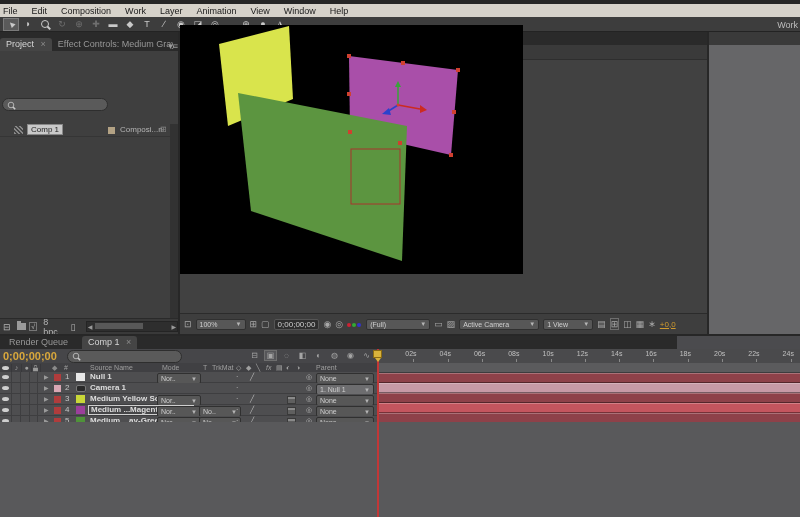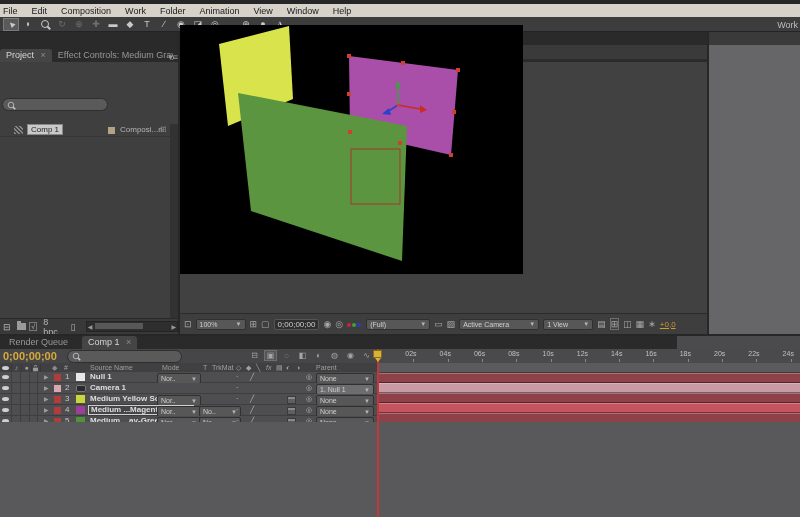--- a/index.html
+++ b/index.html
@@ -18,21 +18,21 @@
   .tool{width:16px;height:13px;display:flex;align-items:center;justify-content:center;
         color:#c9c9c9;font-size:9px;margin-right:1px;}
   .tool.active{background:#5a5a5a;border:1px solid #7a7a7a;box-sizing:border-box;}
   .tool.dim{color:#6f6f6f;}
   .tool .rot{display:inline-block;transform:rotate(-45deg);}
   .mag{width:6px;height:6px;border:1.5px solid #c9c9c9;border-radius:50%;position:relative;display:inline-block;}
   .mag::after{content:"";position:absolute;left:5px;top:6px;width:4px;height:1.5px;background:#c9c9c9;transform:rotate(45deg);}
   .tool-extra{margin-left:14px;}
   #workspace-label{right:2px;top:20px;color:#bdbdbd;white-space:nowrap;}
   
-  .tabstrip{background:#2a2a2a;height:30px;display:flex;align-items:flex-end;overflow:hidden;}
+  .tabstrip{background:#2a2a2a;height:19px;display:flex;align-items:flex-end;overflow:hidden;}
   .tab{padding:1px 6px;height:11px;line-height:11px;color:#979797;white-space:nowrap;}
   .tab.active{background:#454545;color:#d6d6d6;border-radius:3px 3px 0 0;}
   .tab .close{margin-left:4px;color:#8a8a8a;}
   .ddown{background:#575757;border:1px solid #303030;border-radius:2px;color:#cfcfcf;
          display:flex;align-items:center;justify-content:space-between;padding:0 3px;height:9px;font-size:7px;}
   .ddown .car{font-size:6px;color:#b5b5b5;margin-left:2px;}
   
   #project-panel{left:0;top:32px;width:178px;height:302px;background:#3f3f3f;}
   #project-info{left:0;top:13px;width:178px;height:51px;background:#454545;}
   #project-thumb{left:2px;top:2px;width:37px;height:32px;background:#000;border:1px solid #5e5e5e;}
@@ -122,21 +122,21 @@
 <div id="app">
 
   <div class="abs" id="topstrip"></div>
 
   <div class="abs" id="menubar">
     <span id="menu-items" style="display:flex;align-items:center;">
         <span class="menu-item">File</span>
         <span class="menu-item">Edit</span>
         <span class="menu-item">Composition</span>
         <span class="menu-item">Work</span>
-        <span class="menu-item">Folder</span>
+        <span class="menu-item">Layer</span>
         <span class="menu-item">Animation</span>
         <span class="menu-item">View</span>
         <span class="menu-item">Window</span>
         <span class="menu-item">Help</span>
       </span>
   </div>
 
   <div class="abs" id="toolbar">
       <div class="tool active">
         <span class="rot">▲</span>

